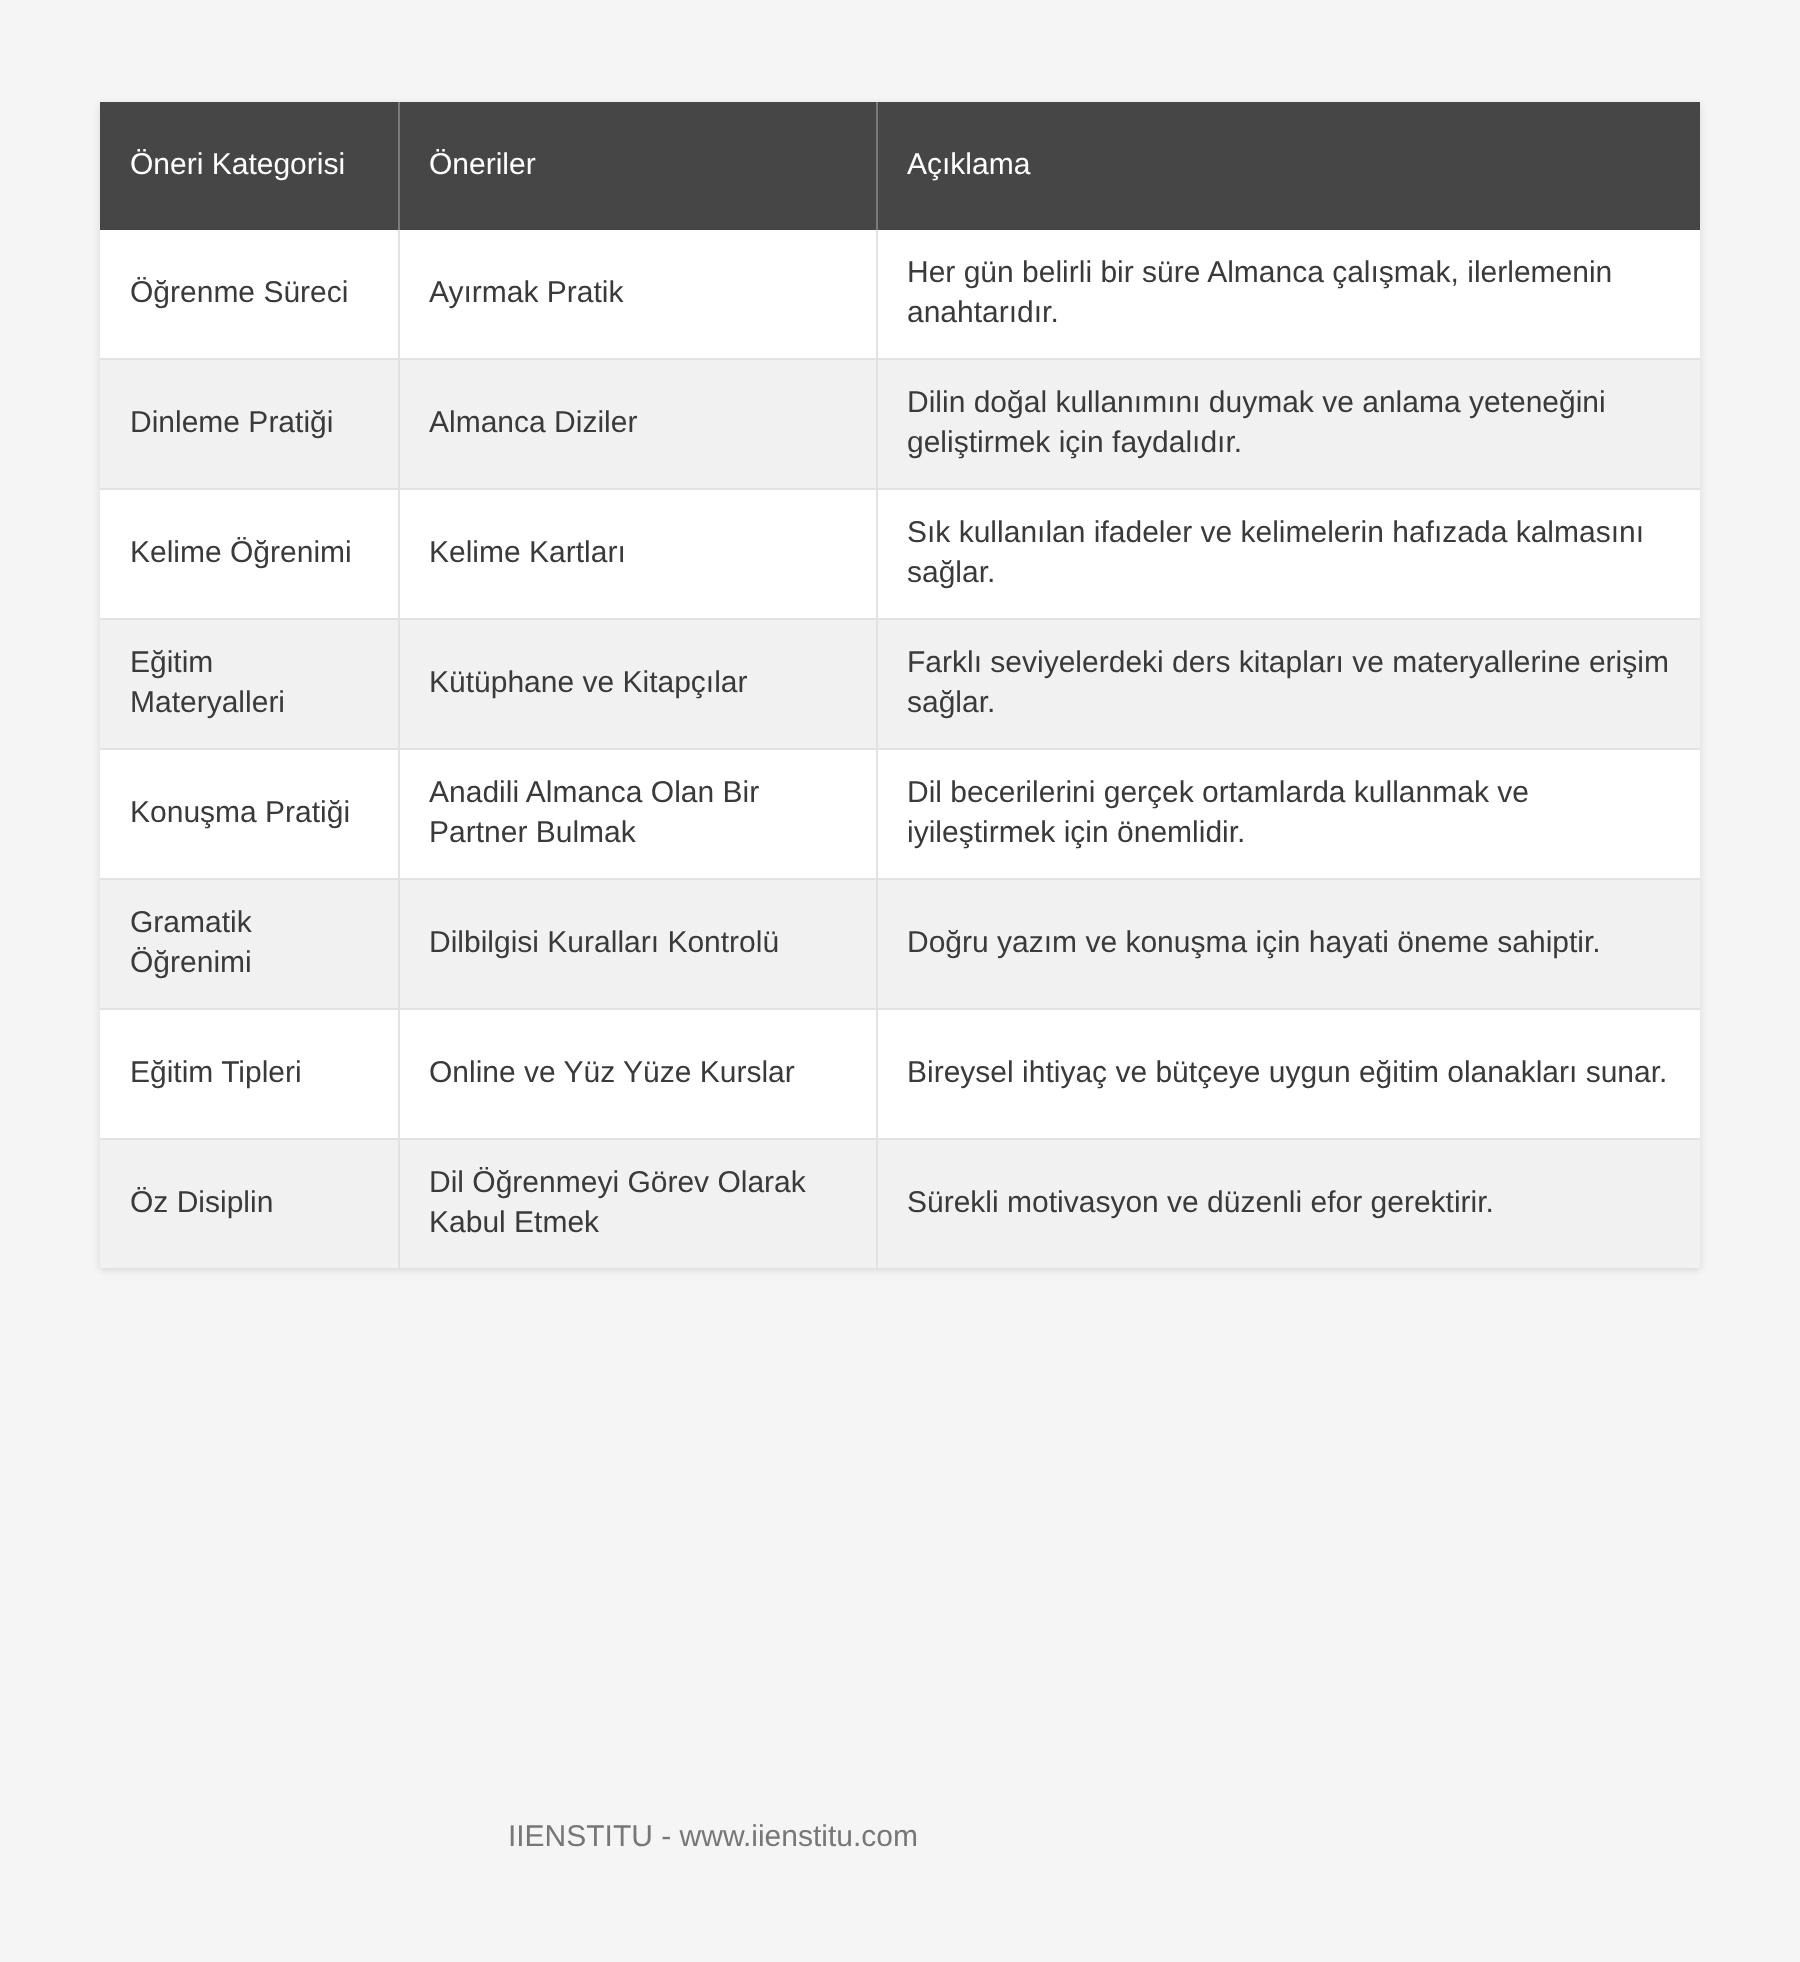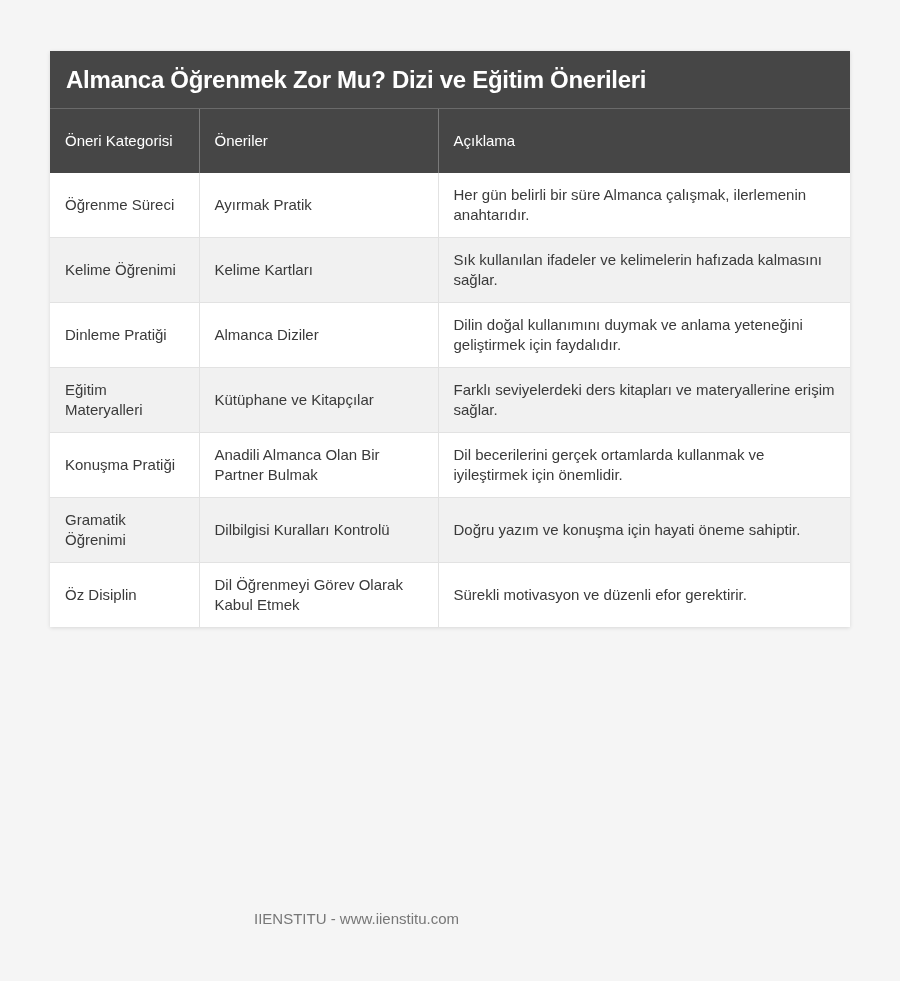--- a/index.html
+++ b/index.html
@@ -79,68 +79,70 @@
       width: 713px;
       text-align: center;
       font-size: 15px;
       color: #777777;
     }
   </style>
 </head>
 <body>
 
 <div class="card">
-  <div class="title-bar">
-    <h1>Almanca Öğrenmek Zor Mu? Dizi ve Eğitim Önerileri</h1>
-  </div>
   <table>
     <colgroup>
         <col class="c1">
         <col class="c2">
         <col class="c3">
       </colgroup>
     <thead>
       <tr>
         <th>Öneri Kategorisi</th>
         <th>Öneriler</th>
         <th>Açıklama</th>
       </tr>
     </thead>
     <tbody>
       <tr>
         <td>Öğrenme Süreci</td>
         <td>Ayırmak Pratik</td>
         <td>Her gün belirli bir süre Almanca çalışmak, ilerlemenin anahtarıdır.</td>
       </tr>
       <tr>
+        <td>Dinleme Pratiği</td>
+        <td>Almanca Diziler</td>
+        <td>Dilin doğal kullanımını duymak ve anlama yeteneğini geliştirmek için faydalıdır.</td>
+      </tr>
+      <tr>
         <td>Kelime Öğrenimi</td>
         <td>Kelime Kartları</td>
         <td>Sık kullanılan ifadeler ve kelimelerin hafızada kalmasını sağlar.</td>
-      </tr>
-      <tr>
-        <td>Dinleme Pratiği</td>
-        <td>Almanca Diziler</td>
-        <td>Dilin doğal kullanımını duymak ve anlama yeteneğini geliştirmek için faydalıdır.</td>
       </tr>
       <tr>
         <td>Eğitim Materyalleri</td>
         <td>Kütüphane ve Kitapçılar</td>
         <td>Farklı seviyelerdeki ders kitapları ve materyallerine erişim sağlar.</td>
       </tr>
       <tr>
         <td>Konuşma Pratiği</td>
         <td>Anadili Almanca Olan Bir Partner Bulmak</td>
         <td>Dil becerilerini gerçek ortamlarda kullanmak ve iyileştirmek için önemlidir.</td>
       </tr>
       <tr>
         <td>Gramatik Öğrenimi</td>
         <td>Dilbilgisi Kuralları Kontrolü</td>
         <td>Doğru yazım ve konuşma için hayati öneme sahiptir.</td>
       </tr>
       <tr>
+        <td>Eğitim Tipleri</td>
+        <td>Online ve Yüz Yüze Kurslar</td>
+        <td>Bireysel ihtiyaç ve bütçeye uygun eğitim olanakları sunar.</td>
+      </tr>
+      <tr>
         <td>Öz Disiplin</td>
         <td>Dil Öğrenmeyi Görev Olarak Kabul Etmek</td>
         <td>Sürekli motivasyon ve düzenli efor gerektirir.</td>
       </tr>
     </tbody>
   </table>
 </div>
 
 <div class="footer">IIENSTITU - www.iienstitu.com</div>
 

